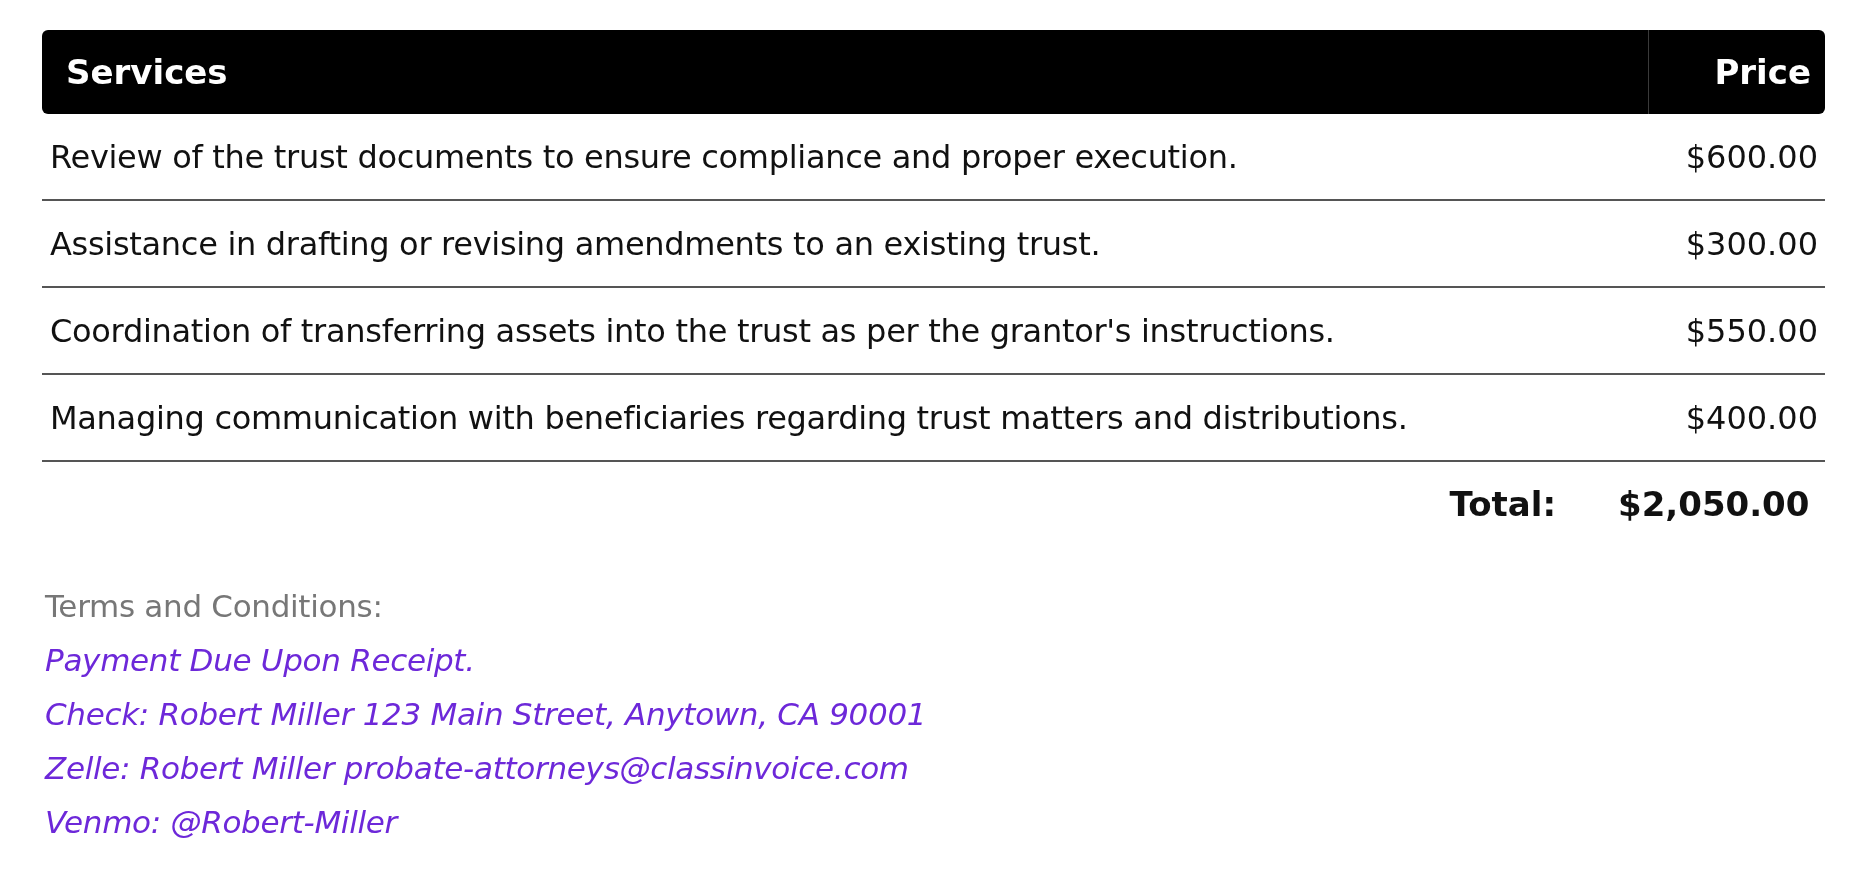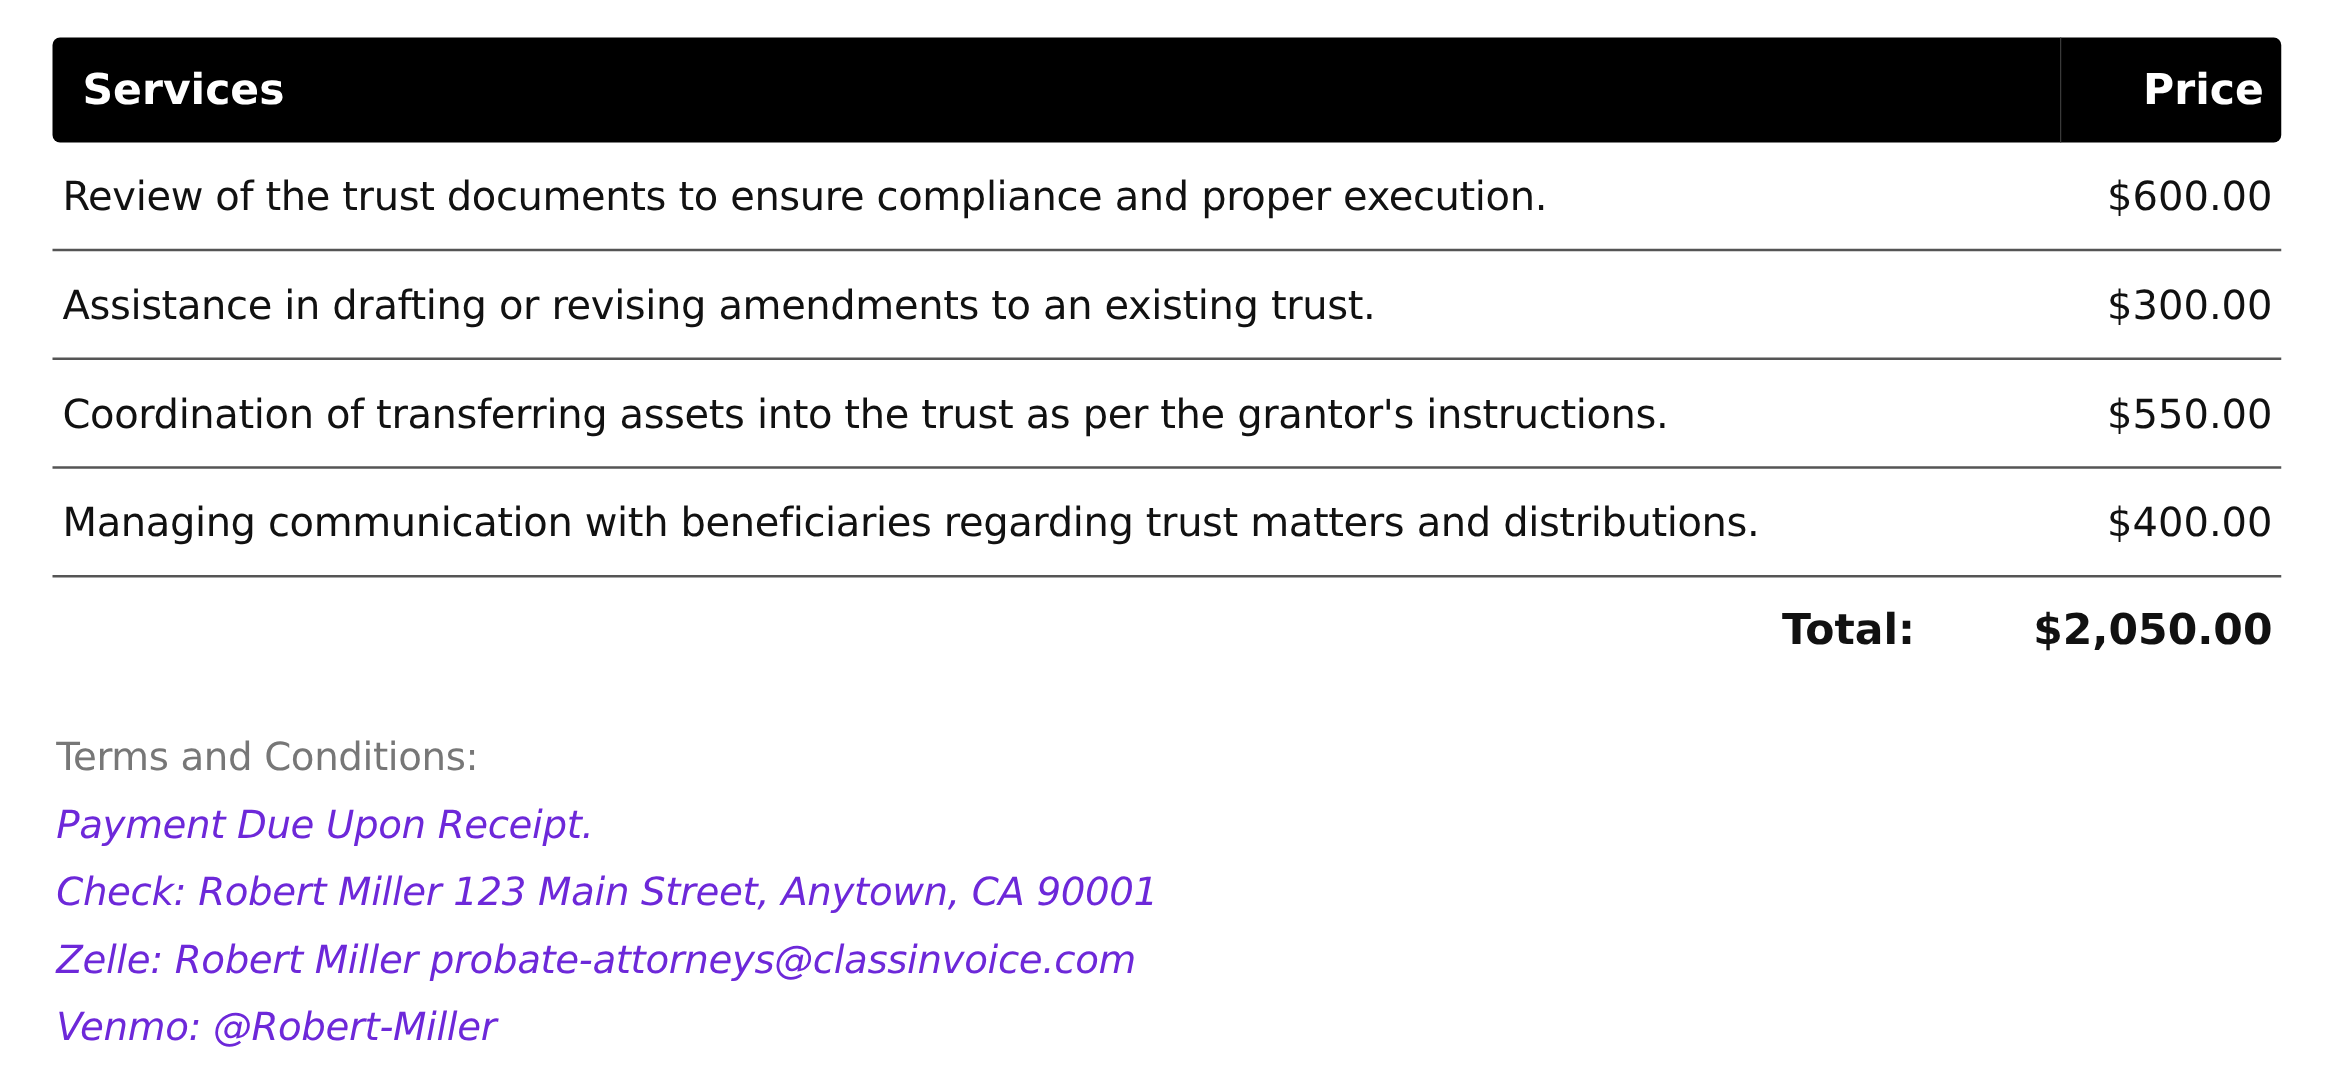--- a/index.html
+++ b/index.html
@@ -71,30 +71,28 @@
       text-align: right;
       padding-right: 7px;
     }
     .total-row {
       height: 84px;
       display: flex;
       align-items: center;
       justify-content: flex-end;
       font-size: 34px;
       font-weight: bold;
-      gap: 24px;
     }
     .total-row .total-label {
       width: 200px;
       text-align: right;
       margin-right: 62px;
     }
     .total-row .total-value {
       width: 200px;
-      text-align: right;
       padding-right: 7px;
     }
     .terms {
       position: absolute;
       left: 45px;
       top: 584px;
       font-size: 31px;
       letter-spacing: -0.3px;
     }
     .terms .terms-heading {

